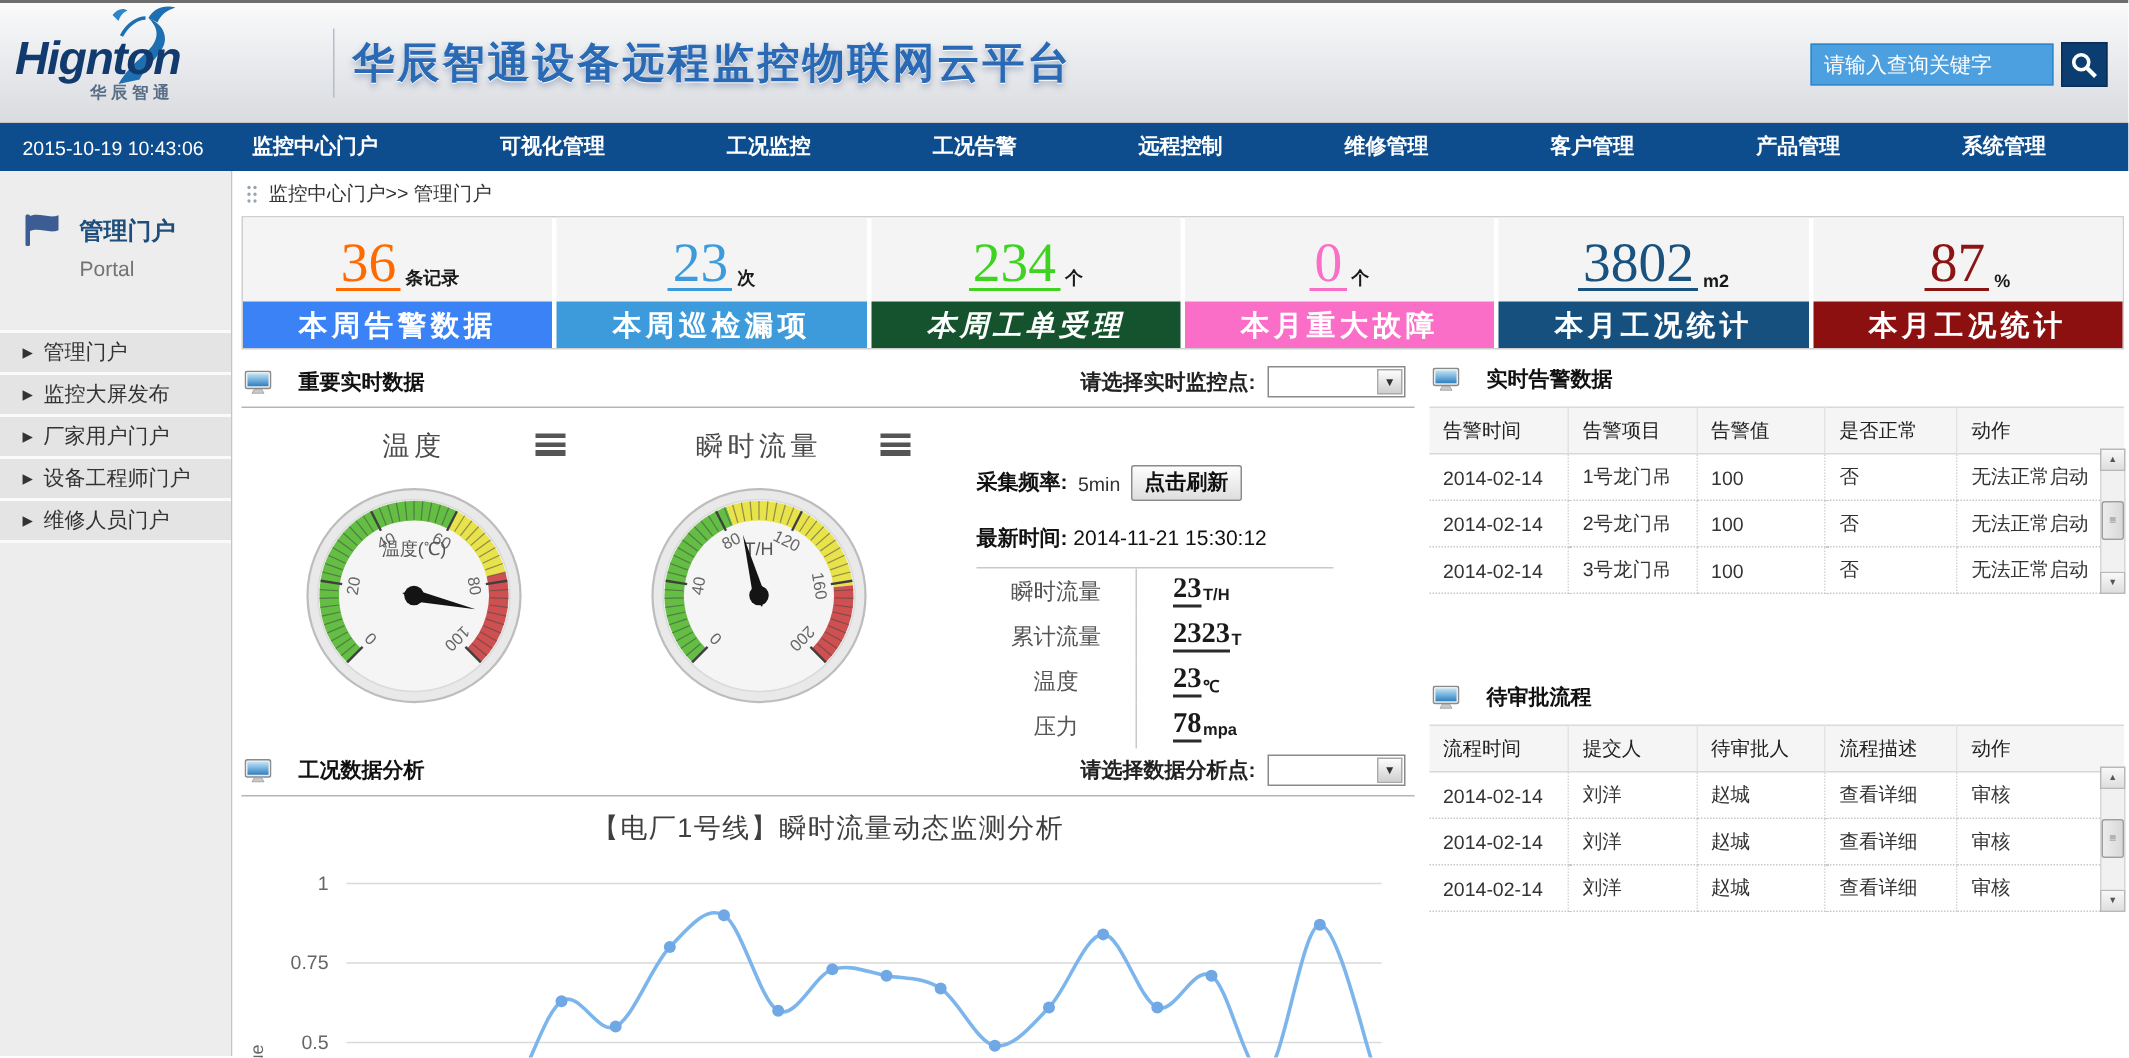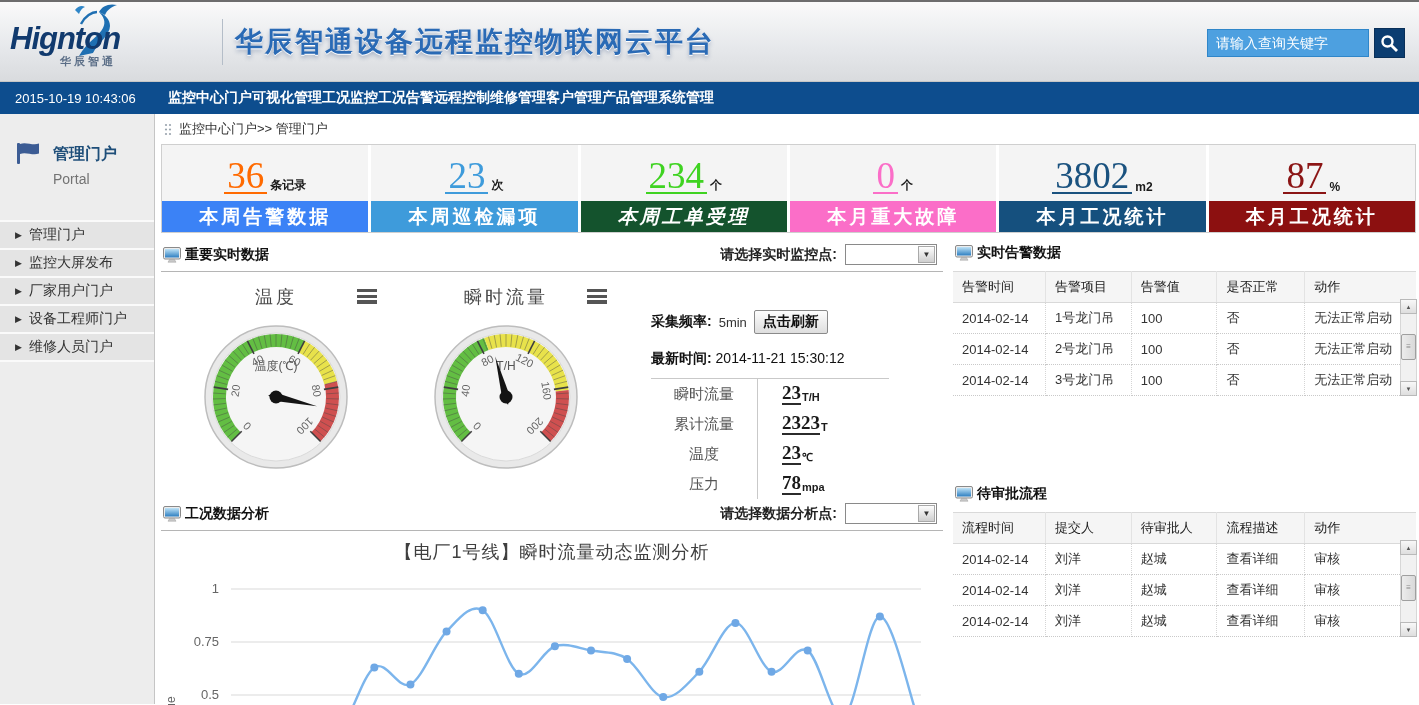--- a/index.html
+++ b/index.html
@@ -31,21 +31,21 @@
     color:#fff; font-size:14px; padding:0 8px; outline:none;
   }
   .search-input::placeholder { color:#fff; opacity:1; }
   .search-btn {
     width:31px; height:30px; margin-left:5px; background:#0b3d71; border:1px solid #092f58;
     display:flex; align-items:center; justify-content:center; cursor:pointer;
   }
   
   .navbar { height:32px; background:#0d4d8e; display:flex; align-items:center; color:#fff; }
   .nav-time { width:168px; flex:none; padding-left:15px; font-size:13px; }
-  .nav-items { flex:1; display:flex; justify-content:flex-start; list-style:none; padding-right:55px; }
+  .nav-items { flex:1; display:flex; justify-content:space-between; list-style:none; padding-right:55px; }
   .nav-item { font-size:14px; font-weight:bold; cursor:pointer; white-space:nowrap; }
   
   .layout { display:flex; height:590px; }
   .sidebar { width:155px; flex:none; background:#ededed; border-right:1px solid #c5c5c5; }
   .portal-head { padding:26px 0 0 14px; height:92px; display:flex; gap:12px; }
   .portal-title { font-size:16px; font-weight:bold; color:#1e4e79; padding-top:4px; }
   .portal-sub { font-size:14px; color:#737373; margin-top:6px; }
   .side-menu { list-style:none; margin-top:14px; border-top:2px solid #fafafa; }
   .side-item {
     height:28px; background:#e4e4e4; border-bottom:2px solid #fafafa;
@@ -59,21 +59,21 @@
   .stat-top { height:56px; background:#f4f4f4; display:flex; align-items:flex-end; justify-content:center; padding-bottom:7px; }
   .stat-num { font-family:"Liberation Serif", serif; font-size:37px; line-height:.82; border-bottom:2px solid currentColor; padding:0 3px 1px; }
   .stat-unit { font-size:12px; font-weight:bold; color:#1a1a1a; margin-left:3px; }
   .stat-banner { height:31px; display:flex; align-items:center; justify-content:center; color:#fff; font-size:19px; font-weight:bold; letter-spacing:3px; cursor:pointer; }
   
   .panels { display:flex; gap:10px; margin-top:6px; }
   .col-left { width:782px; flex:none; }
   .col-right { flex:1; min-width:0; }
   .panel-header { display:flex; align-items:center; justify-content:space-between; padding:5px 2px 6px; }
   .panel-header.underlined { border-bottom:1px solid #b5b5b5; }
-  .ph-left { display:flex; align-items:center; gap:4px; font-size:14px; font-weight:bold; color:#111; }
+  .ph-left { display:flex; align-items:center; gap:18px; font-size:14px; font-weight:bold; color:#111; }
   .ph-right { display:flex; align-items:center; gap:8px; font-size:14px; font-weight:bold; color:#222; padding-right:4px; }
   .ui-select { width:92px; height:21px; background:#fff; border:1px solid #8a8a8a; position:relative; cursor:pointer; }
   .ui-select .arrow {
     position:absolute; top:1px; right:1px; bottom:1px; width:17px;
     background:linear-gradient(#fdfdfd,#cfcfcf); border:1px solid #a9a9a9;
     display:flex; align-items:center; justify-content:center; font-size:8px; color:#333;
   }
   
   .realtime-body { display:flex; height:213px; margin-bottom:13px; padding-top:12px; }
   .gauge-block { width:230px; flex:none; }
@@ -116,21 +116,21 @@
   .sb-btn {
     height:15px; flex:none; background:linear-gradient(#f8f8f8,#dedede); border:1px solid #b9b9b9;
     display:flex; align-items:center; justify-content:center; font-size:6px; color:#555; cursor:pointer;
   }
   .sb-track { flex:1; background:#f1f1f1; border-left:1px solid #d7d7d7; border-right:1px solid #d7d7d7; position:relative; }
   .sb-thumb {
     position:absolute; left:0; right:0; top:30%; height:38%;
     background:linear-gradient(90deg,#ececec,#d9d9d9); border:1px solid #9f9f9f; border-radius:2px;
     display:flex; align-items:center; justify-content:center; font-size:8px; color:#8a8a8a; cursor:grab;
   }
-  .approval-panel { margin-top:84px; }
+  .approval-panel { margin-top:55px; }
   
   .chart-title { text-align:center; font-size:18px; color:#3f3f3f; letter-spacing:1px; margin-top:9px; }
   .chart-svg { display:block; width:782px; height:150px; margin-top:3px; }
 </style>
 </head>
 <body>
 
 <svg width="0" height="0" style="position:absolute" aria-hidden="true">
   <defs>
     <linearGradient id="scrGrad" x1="0" y1="0" x2="0" y2="1">

